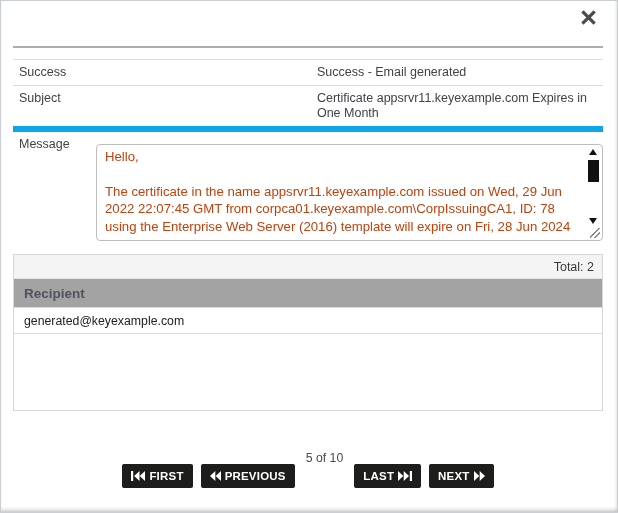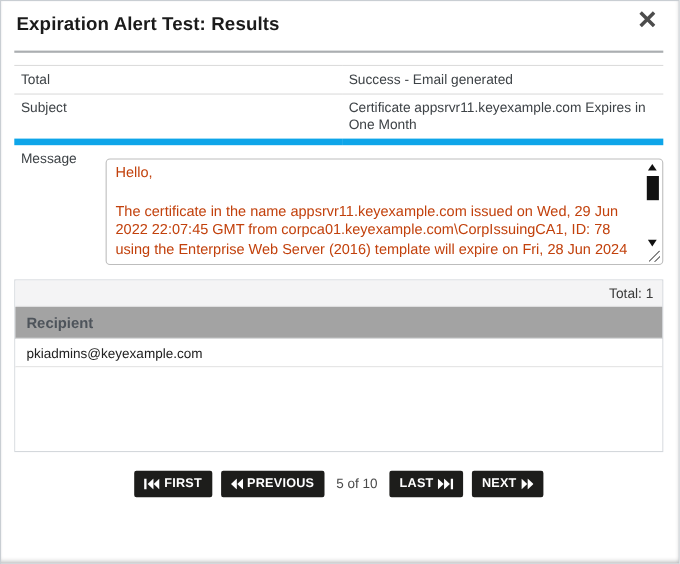--- a/index.html
+++ b/index.html
@@ -38,46 +38,45 @@
   .grip{position:absolute;right:2px;bottom:2px;width:10px;height:10px;background:
      linear-gradient(135deg, transparent 0 45%, #8a8a8a 45% 55%, transparent 55% 70%, #8a8a8a 70% 80%, transparent 80%);}
   
   .panel{margin-top:13px;border:1px solid #d4d8dc;}
   .total-bar{height:24px;background:#f4f4f5;border-bottom:1px solid #e4e4e5;display:flex;justify-content:flex-end;align-items:center;padding-right:8px;font-size:12.5px;color:#3a3a3a;}
   .rec-header{height:29px;background:#a3a3a3;border-bottom:1px solid #d7d9db;display:flex;align-items:center;padding-left:10px;font-weight:bold;font-size:13.5px;color:#4e545b;}
   .rec-row{height:26px;background:#fff;border-bottom:1px solid #dcdcdc;display:flex;align-items:center;padding-left:10px;font-size:12.3px;color:#212121;cursor:default;}
   .rec-empty{height:76px;background:#fff;}
   
   .pager{margin-top:17px;display:flex;justify-content:center;align-items:center;gap:8px;}
-  .pg-btn{background:#1d1d1b;color:#fff;font-family:inherit;font-size:11.5px;font-weight:bold;height:24px;padding:0 9px;border:none;border-radius:2px;display:inline-flex;align-items:center;gap:4px;letter-spacing:.2px;cursor:pointer;}
+  .pg-btn{background:#1d1d1b;color:#fff;font-family:inherit;font-size:11.5px;font-weight:bold;height:24px;padding:0 9px;border:none;border-radius:2px;display:inline-flex;align-items:center;gap:4px;letter-spacing:.2px;cursor:pointer;margin-top:36px;}
   .pg-status{font-size:12.3px;color:#4a4a4a;margin:0 3px;}
   .pg-ico{display:block;}
   
   .close-btn{position:absolute;right:16px;bottom:11px;background:#1d1d1b;color:#fff;font-family:inherit;font-size:12.3px;font-weight:bold;height:24px;padding:0 11px;border:none;border-radius:2px;display:flex;align-items:center;cursor:pointer;letter-spacing:.3px;}
 </style>
 </head>
 <body>
 
 <div class="modal">
 
   <div class="hdr">
-    <div class="hdr-title">Expiration Alert Test: Results</div>
     <button class="hdr-close" aria-label="Close">
       <svg width="15" height="15" viewBox="0 0 15 15">
         <line x1="2.5" y1="2.5" x2="12.5" y2="12.5" stroke="#4c4c4c" stroke-width="3.2" stroke-linecap="square"></line>
         <line x1="12.5" y1="2.5" x2="2.5" y2="12.5" stroke="#4c4c4c" stroke-width="3.2" stroke-linecap="square"></line>
       </svg>
     </button>
   </div>
   <div class="hdr-divider"></div>
 
   <table class="details">
     <tbody>
       <tr>
-        <td class="lbl">Total</td>
+        <td class="lbl">Success</td>
         <td>Success - Email generated</td>
       </tr>
       <tr>
         <td class="lbl">Subject</td>
         <td>Certificate appsrvr11.keyexample.com Expires in One Month</td>
       </tr>
     </tbody>
   </table>
 
   <div class="msg-row">
@@ -90,27 +89,27 @@
         <div class="tri-up"></div>
         <div class="sc-thumb"></div>
         <div class="tri-down"></div>
       </div>
       <div class="grip"></div>
     </div>
   </div>
 
   <div class="panel">
     <div class="total-bar">
-      <span>Total: 1</span>
+      <span>Total: 2</span>
     </div>
     <div class="rec-header">
       <span>Recipient</span>
     </div>
     <div class="rec-row">
-      <span>pkiadmins@keyexample.com</span>
+      <span>generated@keyexample.com</span>
     </div>
     <div class="rec-empty"></div>
   </div>
 
   <div class="pager">
     <button class="pg-btn">
       <svg class="pg-ico" width="14" height="10" viewBox="0 0 14 10">
         <rect x="0" y="0" width="2.2" height="10" fill="#fff"></rect>
         <polygon points="8.5,0 3.2,5 8.5,10" fill="#fff"></polygon>
         <polygon points="14,0 8.7,5 14,10" fill="#fff"></polygon>

